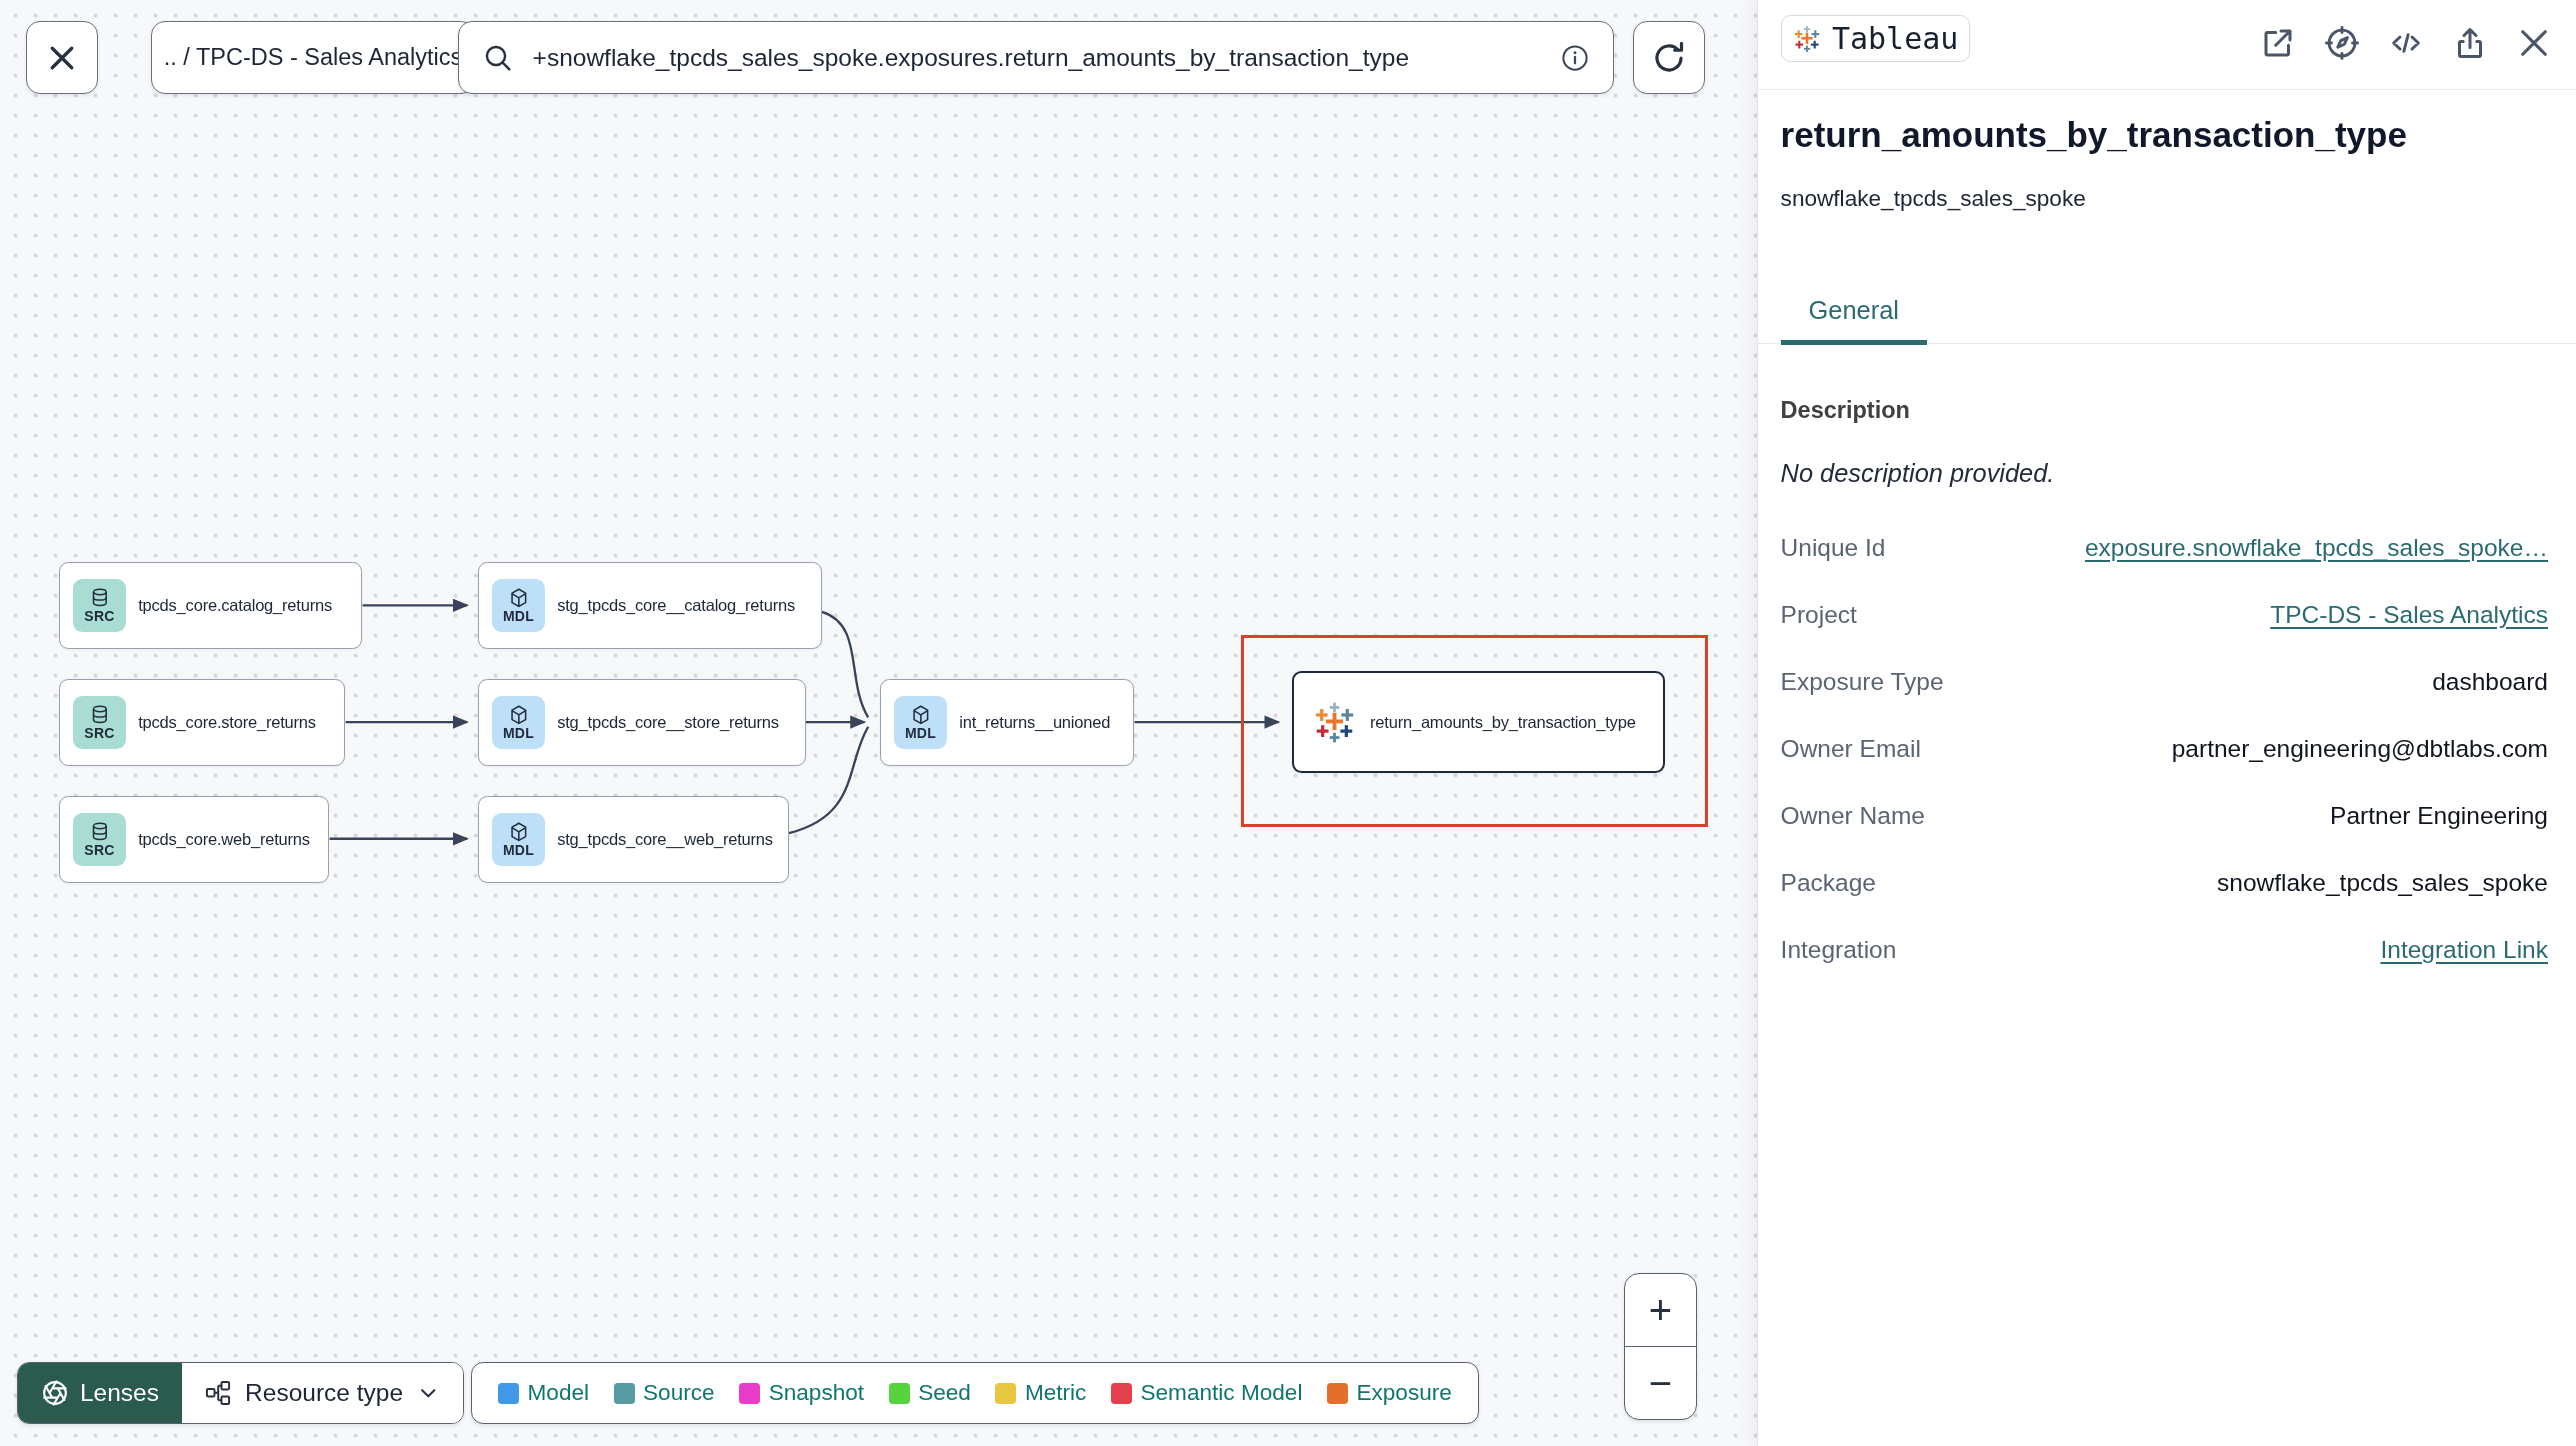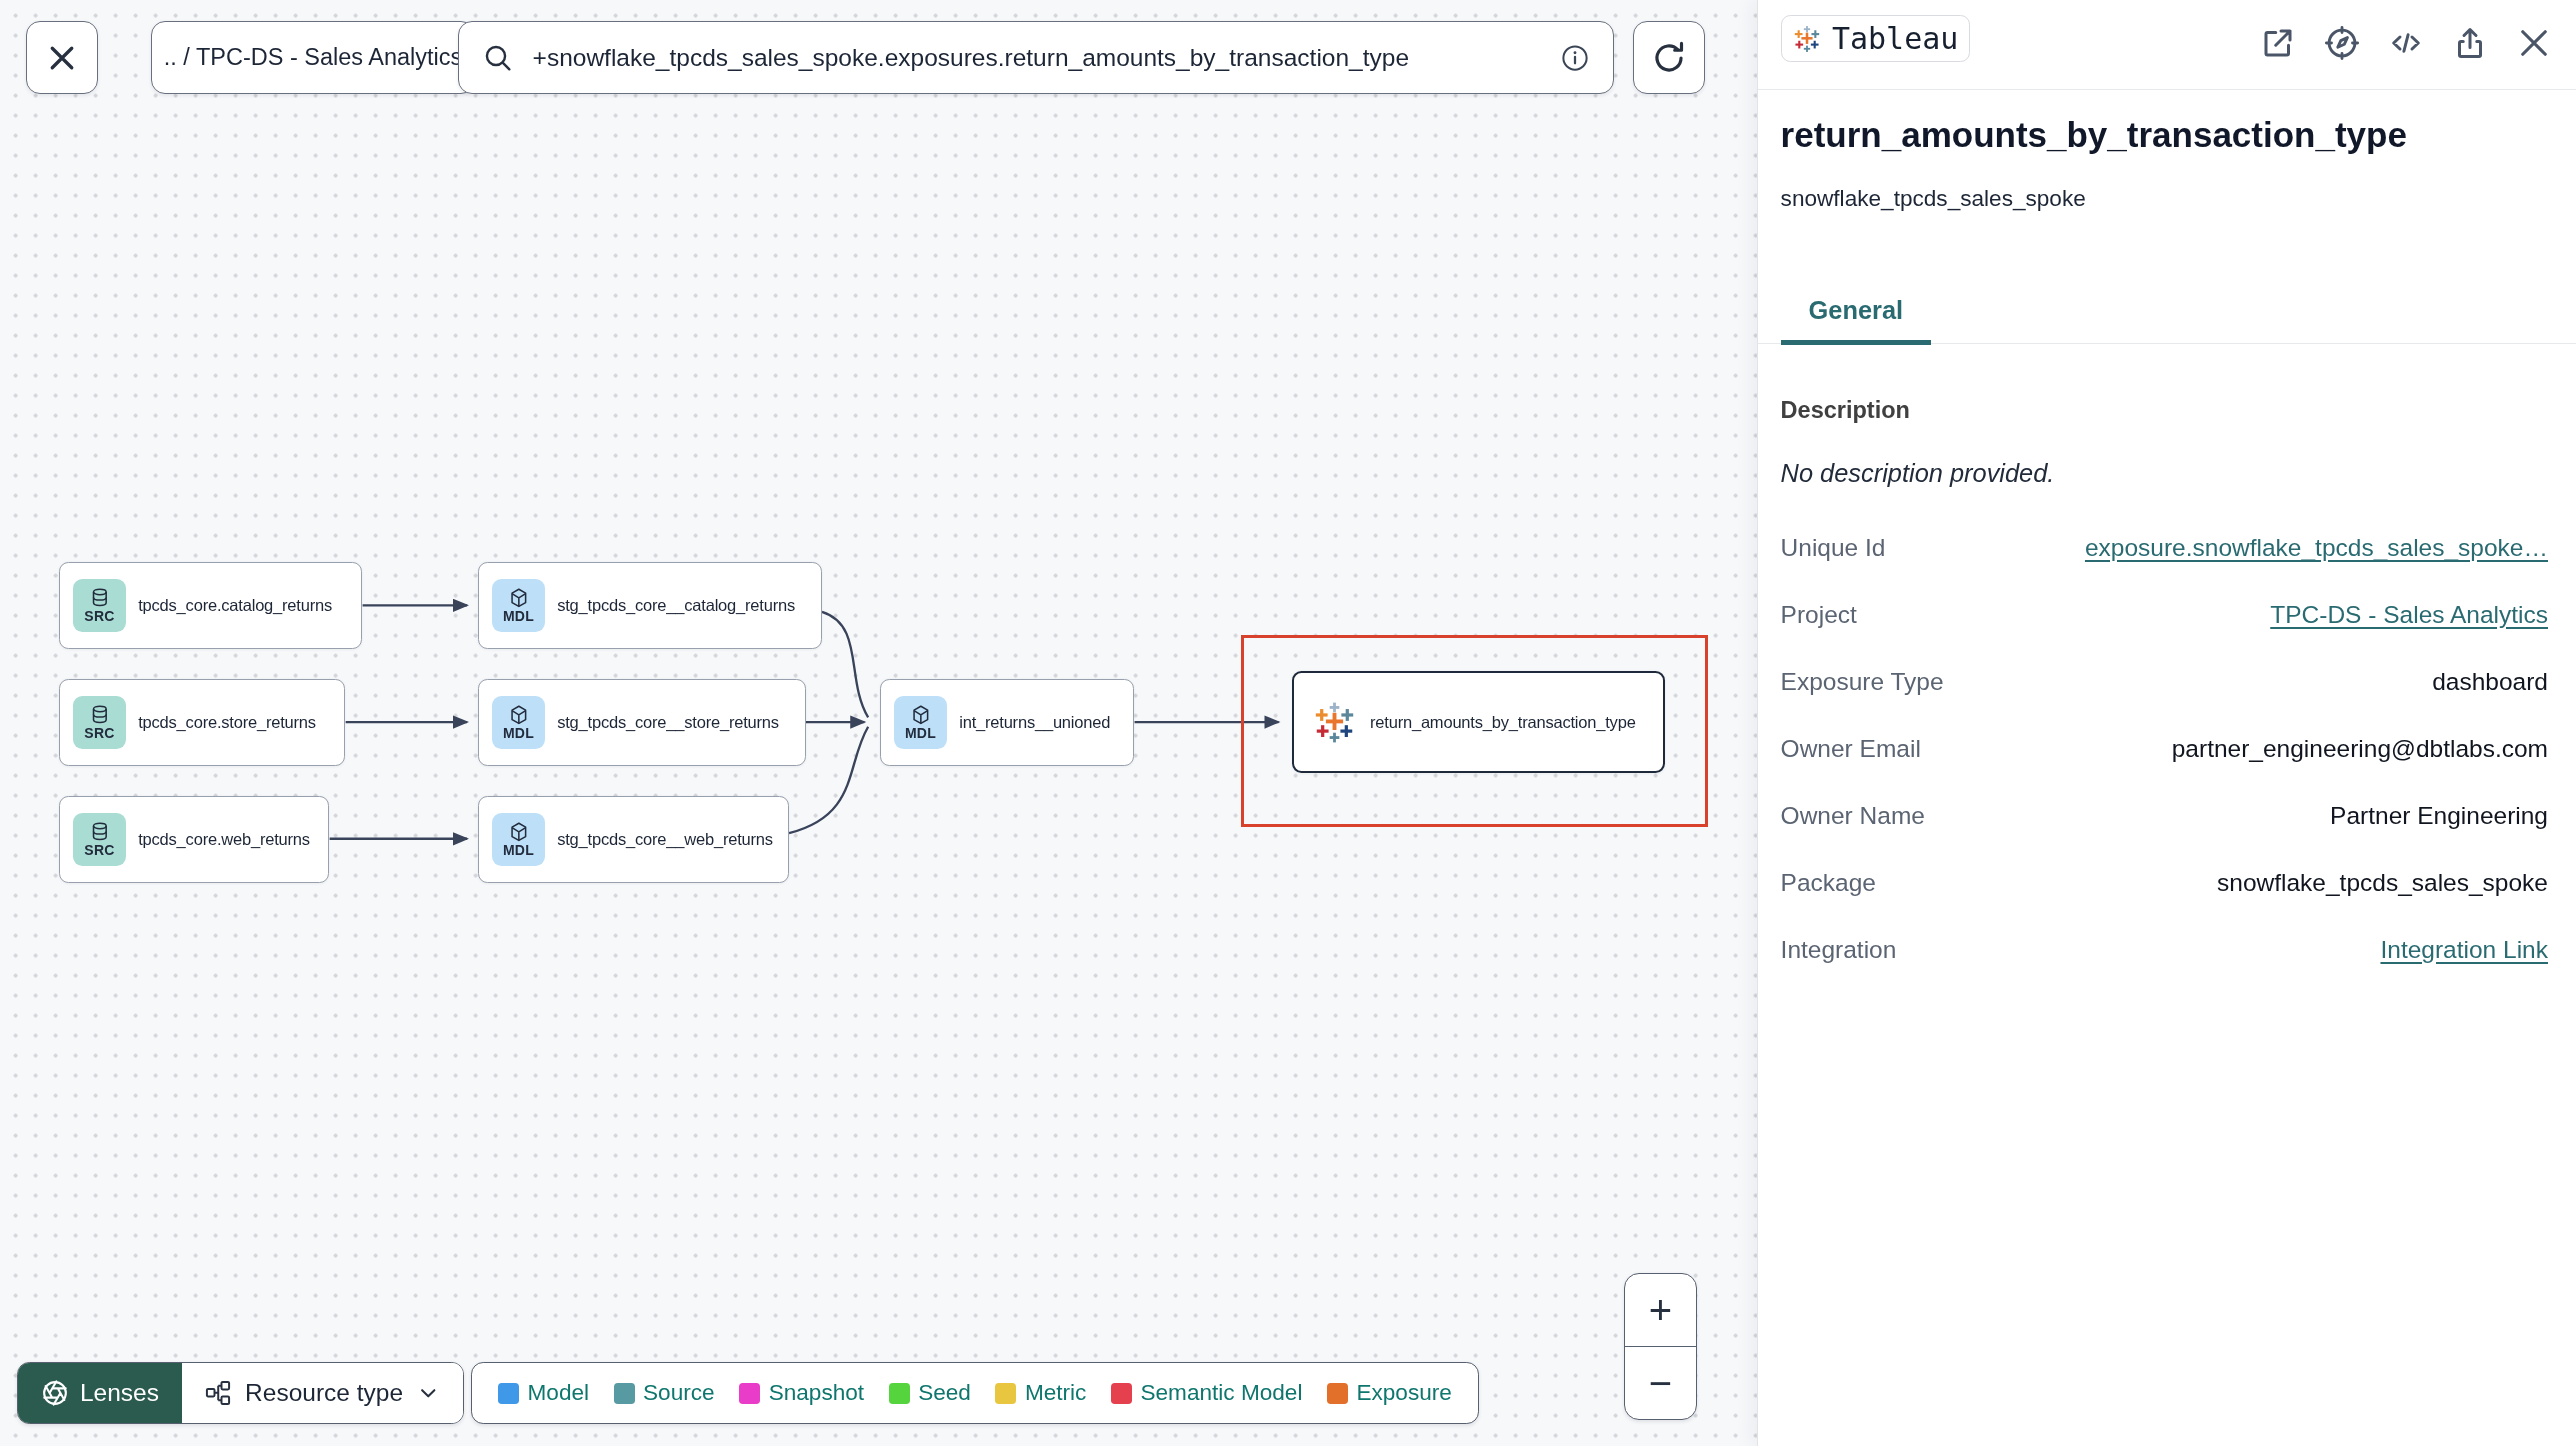--- a/index.html
+++ b/index.html
@@ -85,21 +85,21 @@
     font-family:"DejaVu Sans Mono", monospace; font-size:30px; color:#16202f; cursor:pointer;
   }
   #panel-icons { position:absolute; right:24.5px; top:24.5px; display:flex; align-items:center; gap:28px; }
   #panel-icons .pic { width:36px; height:36px; cursor:pointer; color:#4a5568; }
 
   #panel-title { position:absolute; left:22.6px; top:115px; font-size:35px; font-weight:700; color:#10182a; }
   #panel-subtitle { position:absolute; left:22.6px; top:186px; font-size:22.6px; color:#1d2636; }
 
   #tabs { position:absolute; left:0; top:282px; width:100%; height:62px; border-bottom:1.9px solid #e8e9ed; }
   #tab-general {
-    position:absolute; left:22.6px; bottom:-1.9px; padding:0 28px 15px; font-size:25.4px; font-weight:700;
+    position:absolute; left:22.6px; bottom:-1.9px; padding:0 28px 15px; font-size:25.4px; font-weight:400;
     color:#2a6b72; border-bottom:5.6px solid #2a6b72; cursor:pointer;
   }
 
   #desc-heading { position:absolute; left:22.6px; top:397px; font-size:23.5px; font-weight:700; color:#404040;text-align:right; }
   #desc-text { position:absolute; left:22.6px; top:459px; font-size:25.4px; font-style:italic; color:#222b3a; }
 
   #fields { position:absolute; left:22.6px; right:28px; top:514px; }
   .frow { height:67px; display:flex; align-items:center; justify-content:space-between;text-align:center; }
   .flabel { font-size:24.5px; color:#5b6472; }
   .fvalue { font-size:24.5px; color:#10151f; }

